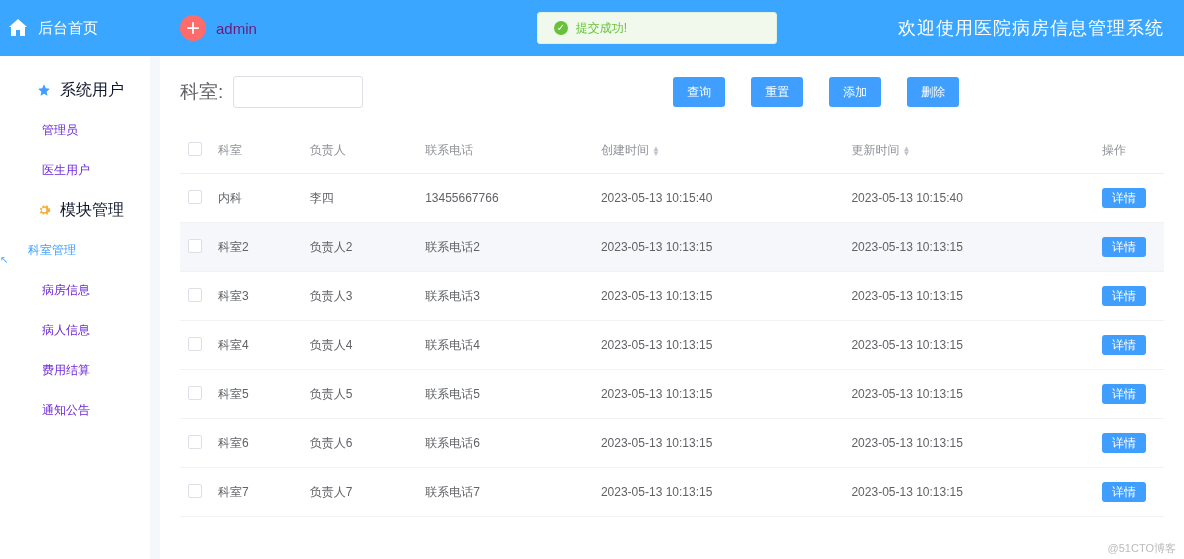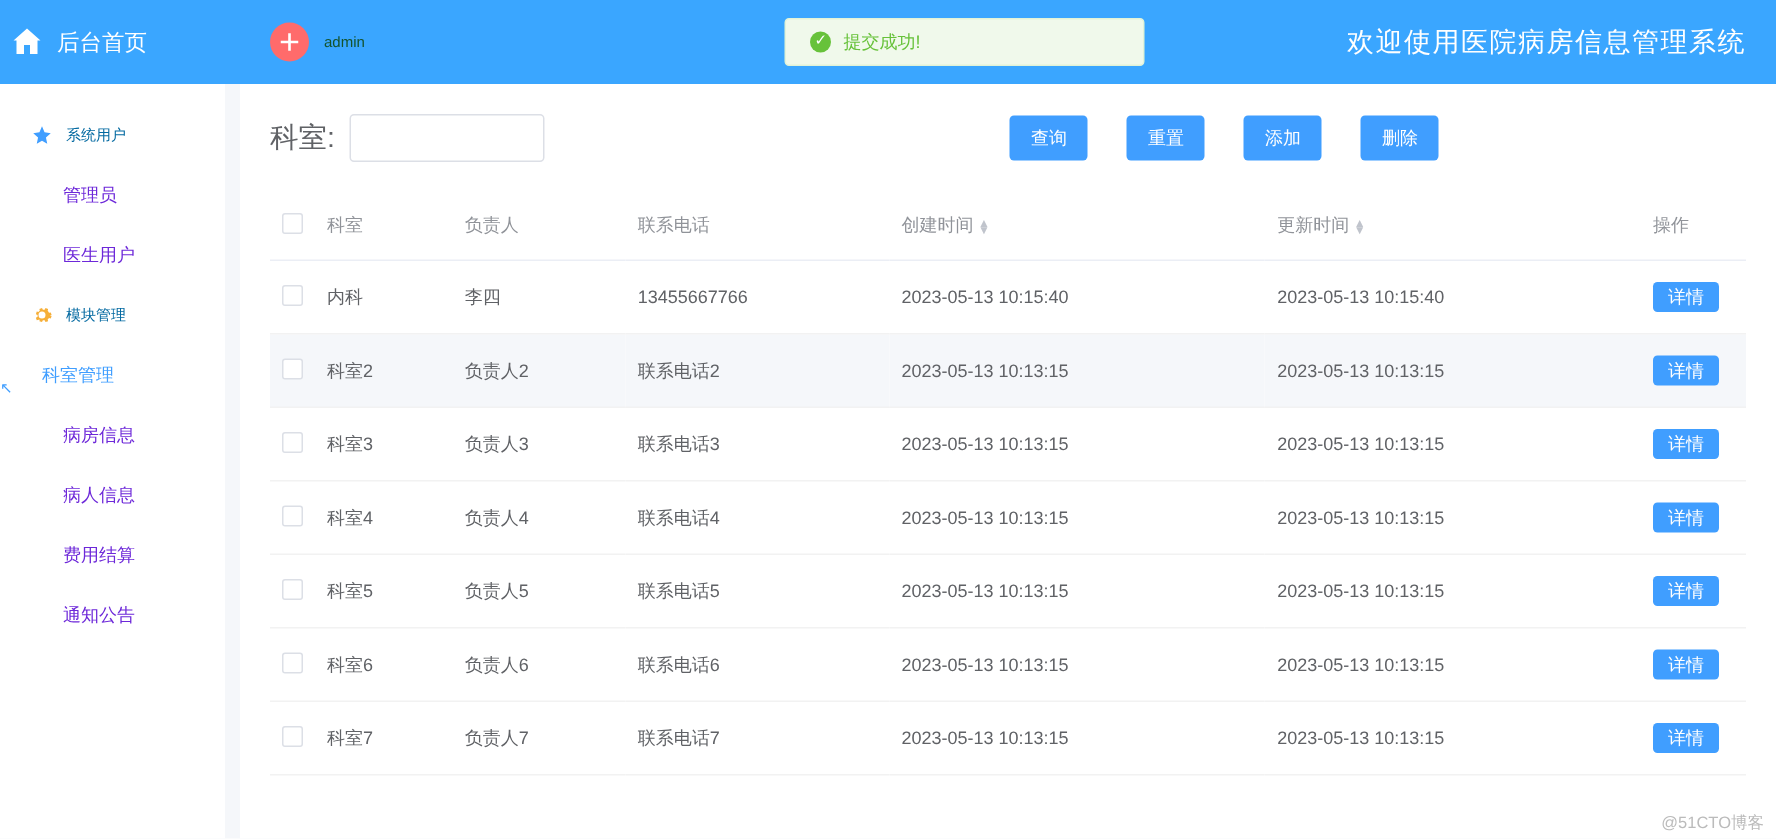--- a/index.html
+++ b/index.html
@@ -4,28 +4,28 @@
   <style>
     * { margin: 0; padding: 0; box-sizing: border-box; font-family: "Helvetica Neue", Arial, "PingFang SC", "Microsoft YaHei", sans-serif; }
     body { width: 1184px; height: 559px; background: #f5f7fa; overflow: hidden; color: #606266; font-size: 13px; }
     .topbar { display: flex; align-items: center; height: 56px; background: #3aa6ff; color: #fff; }
     .topbar-left { display: flex; align-items: center; padding-left: 6px; width: 150px; }
     .home-ico { width: 24px; height: 24px; margin-right: 8px; }
     .topbar-title { font-size: 15px; color: #fff; }
     .admin-block { display: flex; align-items: center; margin-left: 30px; }
     .admin-ico { width: 26px; height: 26px; border-radius: 50%; background: #ff6b6b; display: flex; align-items: center; justify-content: center; margin-right: 10px; }
     .admin-ico svg { width: 14px; height: 14px; }
-    .admin-name { font-size: 10px; color: #14532d; }
+    .admin-name { font-size: 15px; color: #701a75; }
     .alert { margin-left: 280px; background: #f0f9eb; border: 1px solid #e1f3d8; border-radius: 3px; height: 32px; display: flex; align-items: center; padding: 0 16px; width: 240px; }
     .alert-ico { width: 14px; height: 14px; border-radius: 50%; background: #67c23a; display: inline-flex; align-items: center; justify-content: center; margin-right: 8px; color: #fff; font-size: 10px; line-height: 1; }
     .alert-text { color: #67c23a; font-size: 12px; }
     .topbar-right { margin-left: auto; padding-right: 20px; font-size: 18px; letter-spacing: 1px; }
     .layout { display: flex; height: calc(559px - 56px); }
     .sidebar { width: 150px; background: #fff; padding-top: 14px; }
-    .sb-item { display: flex; align-items: center; height: 40px; padding-left: 20px; color: #0369a1; font-size: 10px; cursor: pointer; }
+    .sb-item { display: flex; align-items: center; height: 40px; padding-left: 36px; color: #0f172a; font-size: 16px; cursor: pointer; }
     .sb-item.group { font-weight: 400; }
     .sb-item.sub { padding-left: 42px; font-size: 12px; color: #6d28d9; }
     .sb-item.sub.active { color: #409eff; padding-left: 28px; }
     .sb-ico { width: 16px; height: 16px; margin-right: 8px; display: inline-flex; align-items: center; justify-content: center; }
     .sb-ico.star svg { fill: #409eff; }
     .sb-ico.gear svg { fill: #f5a623; }
     .sb-sub-cursor { font-size: 10px; margin-top: -4px; color: #409eff; }
     .main { flex: 1; background: #fff; margin: 0 0 0 10px; padding: 20px 20px 0 20px; overflow: hidden; position: relative; }
     .filter-row { display: flex; align-items: center; margin-bottom: 20px; }
     .filter-label { font-size: 19px; color: #606266; margin-right: 10px; }

